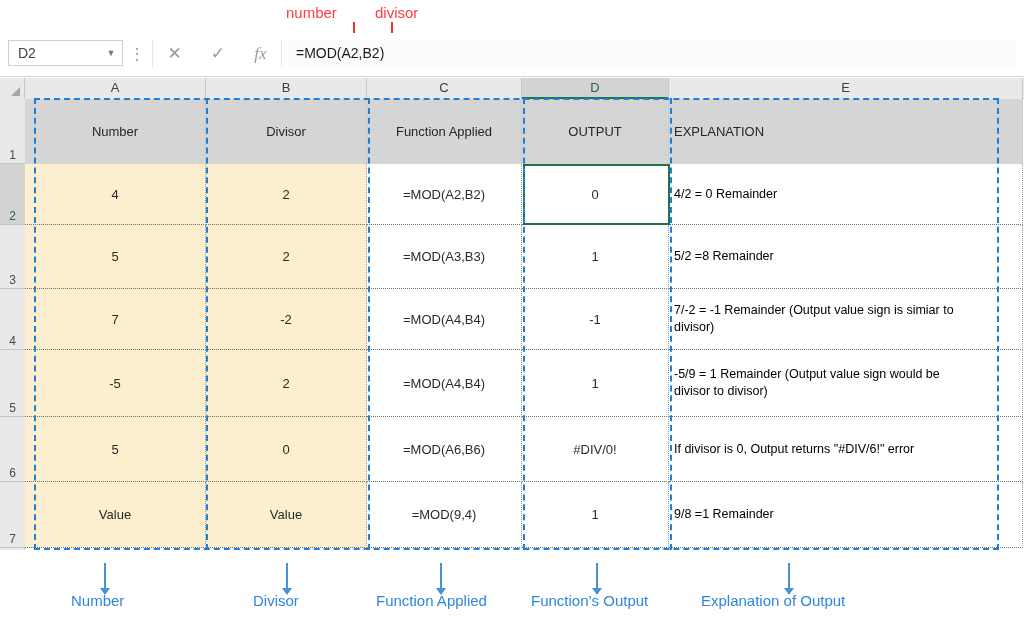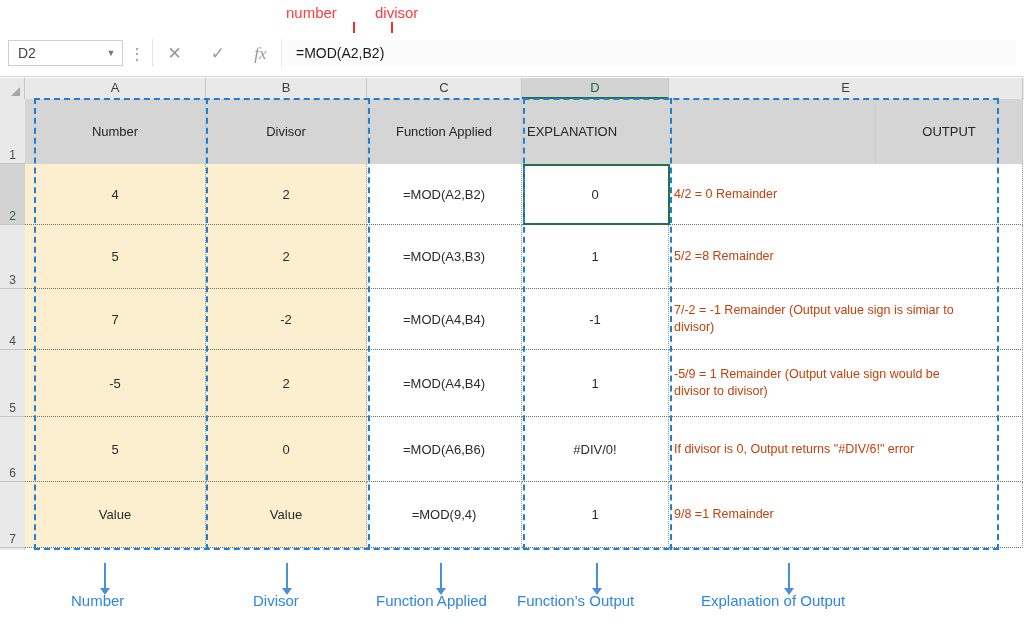--- a/index.html
+++ b/index.html
@@ -130,21 +130,21 @@
     overflow: hidden;
   }
   .cell.center { justify-content: center; }
   .cell.left { justify-content: flex-start; padding-left: 5px; }
   .cell.hdr {
     background: #d5d5d5; color: #262626; font-size: 13px;
     border-bottom: none; border-right: 1px solid #cacaca;
   }
   .cell.beige { background: #FCEFD0; }
   .cell.white { background: #ffffff; }
-  .cell.red-text { color: #c2410c; font-size: 12.5px; line-height: 1.35; }
+  .cell.red-text { color: #000000; font-size: 12.5px; line-height: 1.35; }
   .cell.red-text span { display: block; }
 
   
   #sel-d2 {
     position: absolute;
     left: 523px; top: 164px; width: 147px; height: 61px;
     border: 2px solid #217346; pointer-events: none; z-index: 6;
   }
 
   
@@ -225,22 +225,22 @@
       <div class="row-head" style="height:65px">6</div>
       <div class="row-head" style="height:66px">7</div>
     </div>
 
     <div id="sheet">
 
       <div class="grid-row" style="height:65px">
         <div class="cell hdr center" style="width:181px">Number</div>
         <div class="cell hdr center" style="width:161px">Divisor</div>
         <div class="cell hdr center" style="width:155px">Function Applied</div>
+        <div class="cell hdr center" style="width:147px">OUTPUT</div>
         <div class="cell hdr left" style="width:354px">EXPLANATION</div>
-        <div class="cell hdr center" style="width:147px">OUTPUT</div>
       </div>
 
       <div class="grid-row" style="height:61px">
         <div class="cell beige center" style="width:181px">4</div>
         <div class="cell beige center" style="width:161px">2</div>
         <div class="cell white center" style="width:155px">=MOD(A2,B2)</div>
         <div class="cell white center" style="width:147px">0</div>
         <div class="cell white left red-text" style="width:354px">
           <div>
               <span>4/2 = 0 Remainder</span>
@@ -324,18 +324,18 @@
   <div class="blue-arrow" style="left:104px; top:563px; height:26px;"></div>
   <div class="blue-label" style="left:71px; top:592px;">Number</div>
 
   <div class="blue-arrow" style="left:286px; top:563px; height:26px;"></div>
   <div class="blue-label" style="left:253px; top:592px;">Divisor</div>
 
   <div class="blue-arrow" style="left:440px; top:563px; height:26px;"></div>
   <div class="blue-label" style="left:376px; top:592px;">Function Applied</div>
 
   <div class="blue-arrow" style="left:596px; top:563px; height:26px;"></div>
-  <div class="blue-label" style="left:517px; top:592px;">Function’s Output</div>
+  <div class="blue-label" style="left:531px; top:592px;">Function’s Output</div>
 
   <div class="blue-arrow" style="left:788px; top:563px; height:26px;"></div>
   <div class="blue-label" style="left:701px; top:592px;">Explanation of Output</div>
 
 </div>
 
 </body></html>

